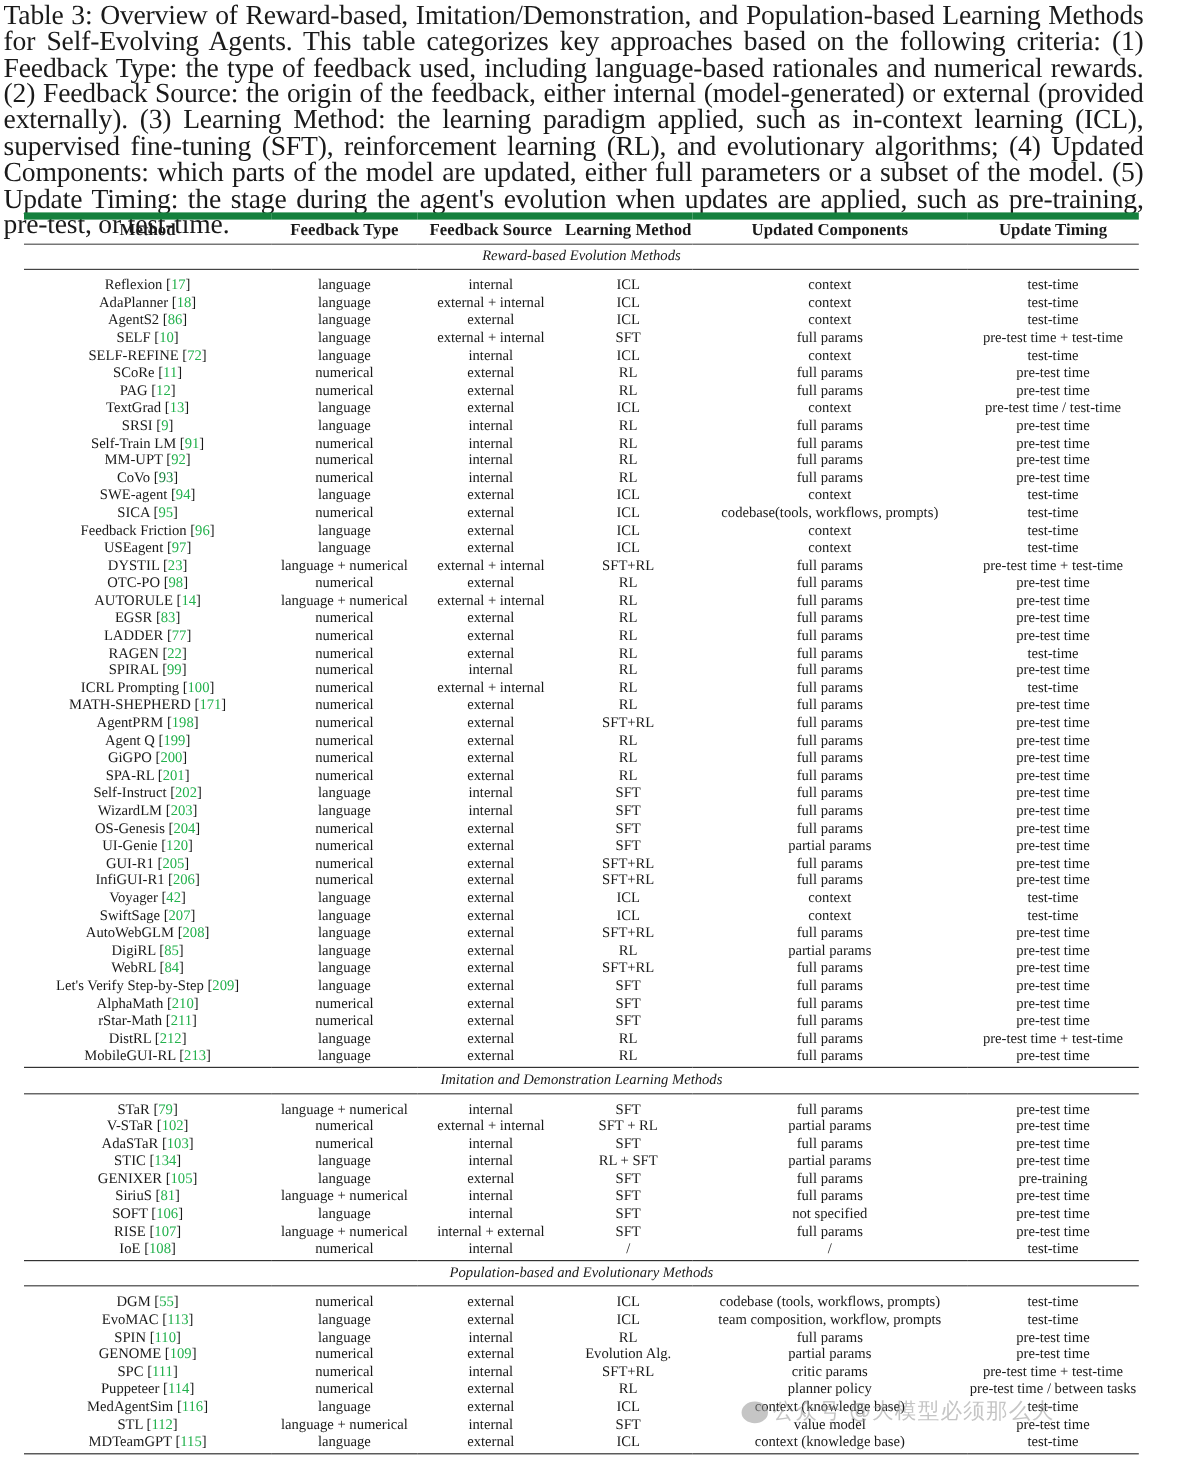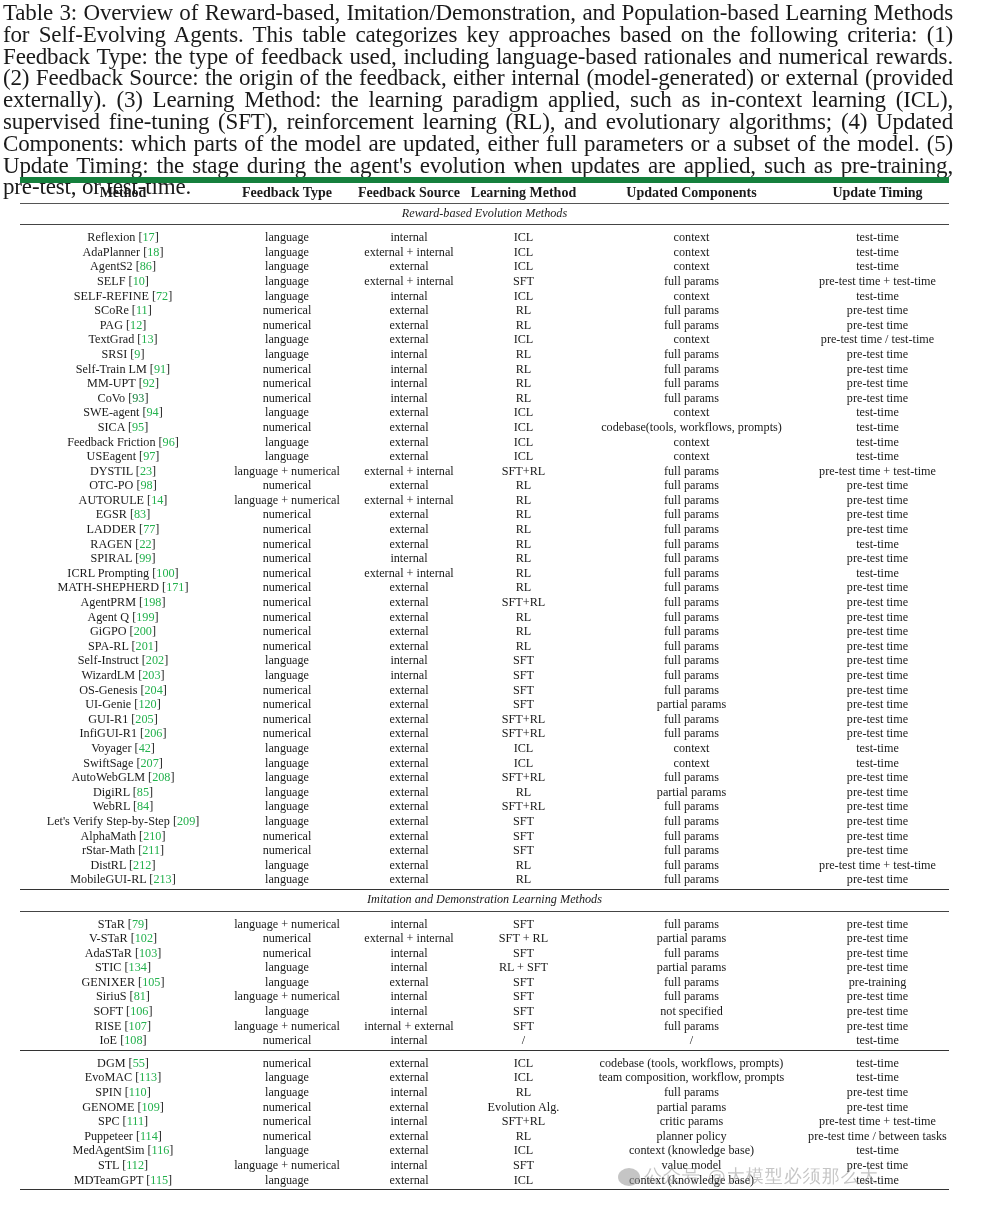--- a/index.html
+++ b/index.html
@@ -504,20 +504,23 @@
         <td>pre-test time</td>
       </tr>
       <tr class="last">
         <td><span>IoE</span> [<span class="ref" style="color: rgb(34, 177, 76);">108</span>]</td>
         <td>numerical</td>
         <td>internal</td>
         <td>/</td>
         <td>/</td>
         <td>test-time</td>
       </tr>
+      <tr class="section with-top">
+        <td colspan="6">Population-based and Evolutionary Methods</td>
+      </tr>
       <tr class="first">
         <td><span>DGM</span> [<span class="ref" style="color: rgb(34, 177, 76);">55</span>]</td>
         <td>numerical</td>
         <td>external</td>
         <td>ICL</td>
         <td>codebase (tools, workflows, prompts)</td>
         <td>test-time</td>
       </tr>
       <tr class="">
         <td><span>EvoMAC</span> [<span class="ref" style="color: rgb(34, 177, 76);">113</span>]</td>

